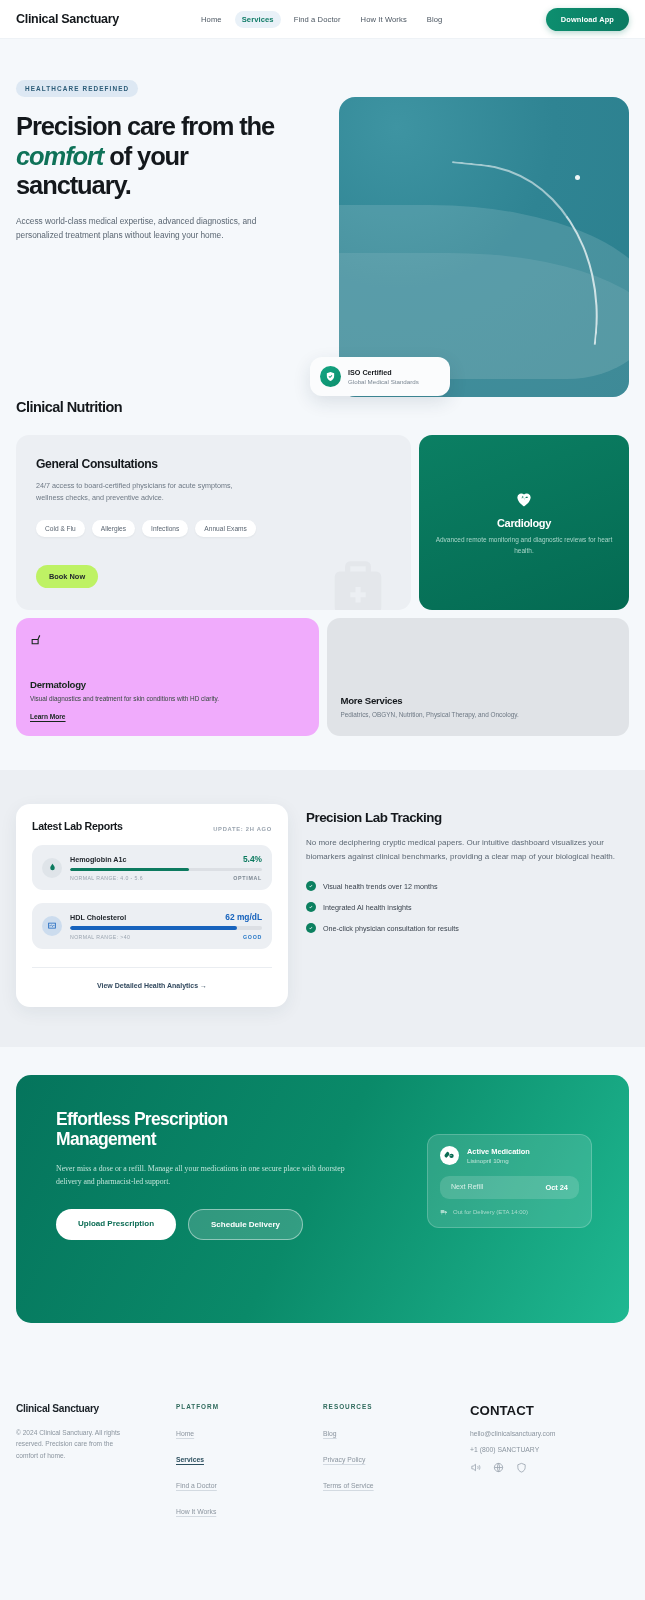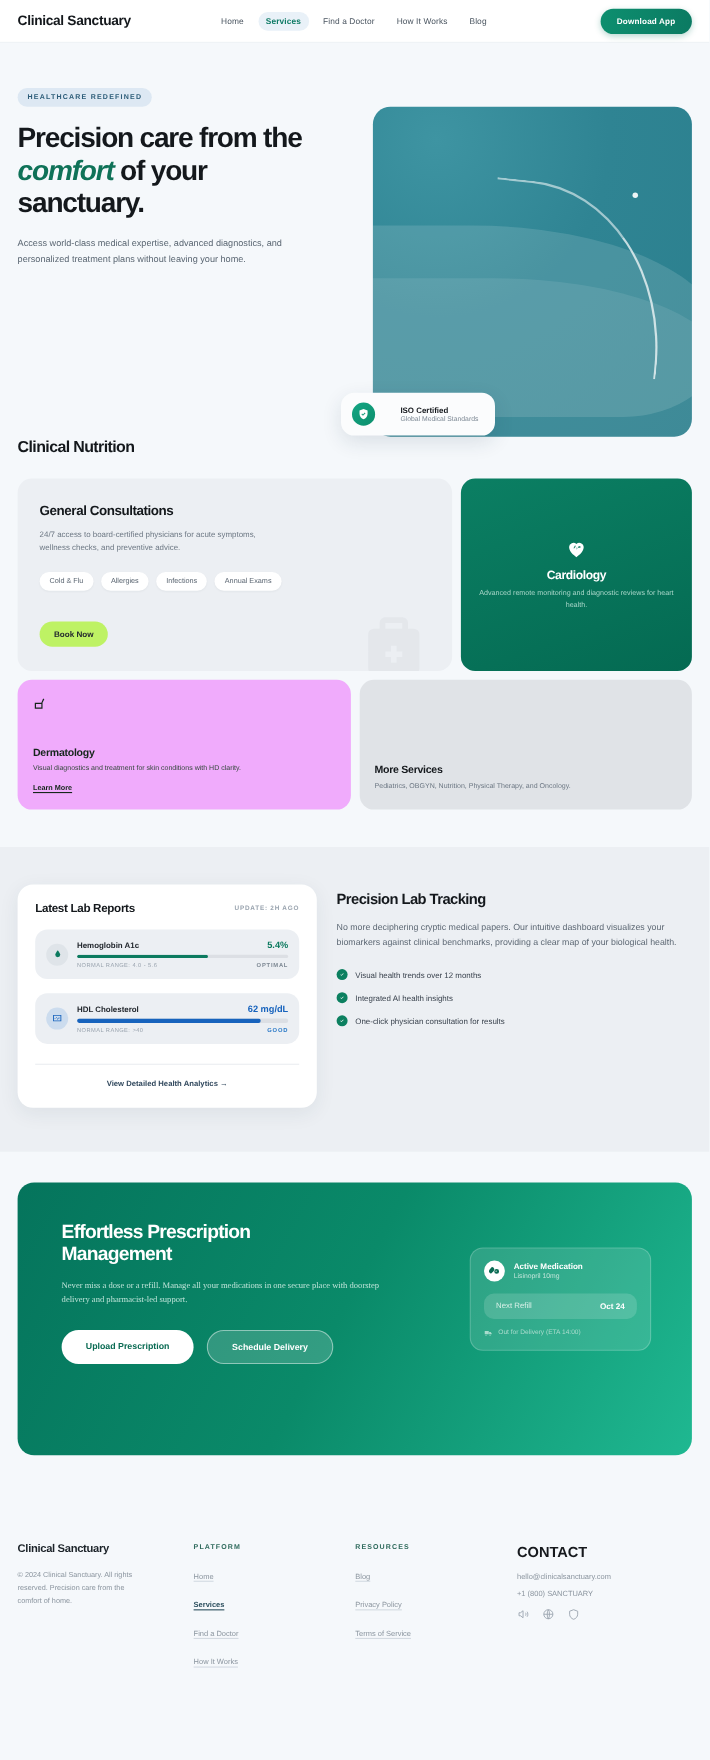--- a/index.html
+++ b/index.html
@@ -74,21 +74,21 @@
     border-radius: 0 80% 0 0 / 0 95% 0 0;
     transform: rotate(6deg);
   }
   .hero-art .dot {
     position: absolute; right: 17%; top: 26%; width: 5px; height: 5px;
     border-radius: 50%; background: rgba(255,255,255,.92);
   }
   .iso-card {
     position: absolute; left: 310px; top: 318px; width: 140px;
     background: #fbfcfd; border-radius: 12px; padding: 9px 10px;
-    display: flex; align-items: center; gap: 23px;
+    display: flex; align-items: center; gap: 7px;
     box-shadow: 0 6px 18px rgba(28,50,70,.12);
   }
   .iso-ic {
     width: 21px; height: 21px; border-radius: 50%; flex: 0 0 21px;
     background: linear-gradient(140deg,#14a583,#0c8f6d);
     display: flex; align-items: center; justify-content: center;
   }
   .iso-t1 { font-size: 7.2px; font-weight: 700; color: #16191d; }
   .iso-t2 { font-size: 6.2px; color: #7b8793; margin-top: 1.5px; }
 
@@ -146,21 +146,21 @@
   .m-more { background: #e0e3e7; }
   .m-more h4 { color: #14181c; }
   .m-more p { color: #6d7884; }
 
   
   .lab-band { background: #eceff3; padding: 34px 16px 40px 16px; display: flex; gap: 18px; }
   .lab-card {
     flex: 0 0 272px; background: #fff; border-radius: 14px; padding: 16px 16px 18px 16px;
     box-shadow: 0 5px 18px rgba(28,50,70,.07);
   }
-  .lab-head { display: flex; align-items: center; justify-content: space-between; gap: 48px; }
+  .lab-head { display: flex; align-items: flex-end; justify-content: space-between; gap: 48px; }
   .lab-head h3 { font-size: 10.6px; font-weight: 700; letter-spacing: -.3px; color: #14181c; }
   .lab-upd { font-size: 5.8px; letter-spacing: .7px; color: #9aa4af; font-weight: 700; }
   .lab-item {
     margin-top: 13px; background: #eceff3; border-radius: 11px; padding: 9px 10px;
     display: flex; gap: 8px; align-items: center;
   }
   .lab-ic {
     width: 20px; height: 20px; border-radius: 50%; flex: 0 0 20px;
     display: flex; align-items: center; justify-content: center;
   }

